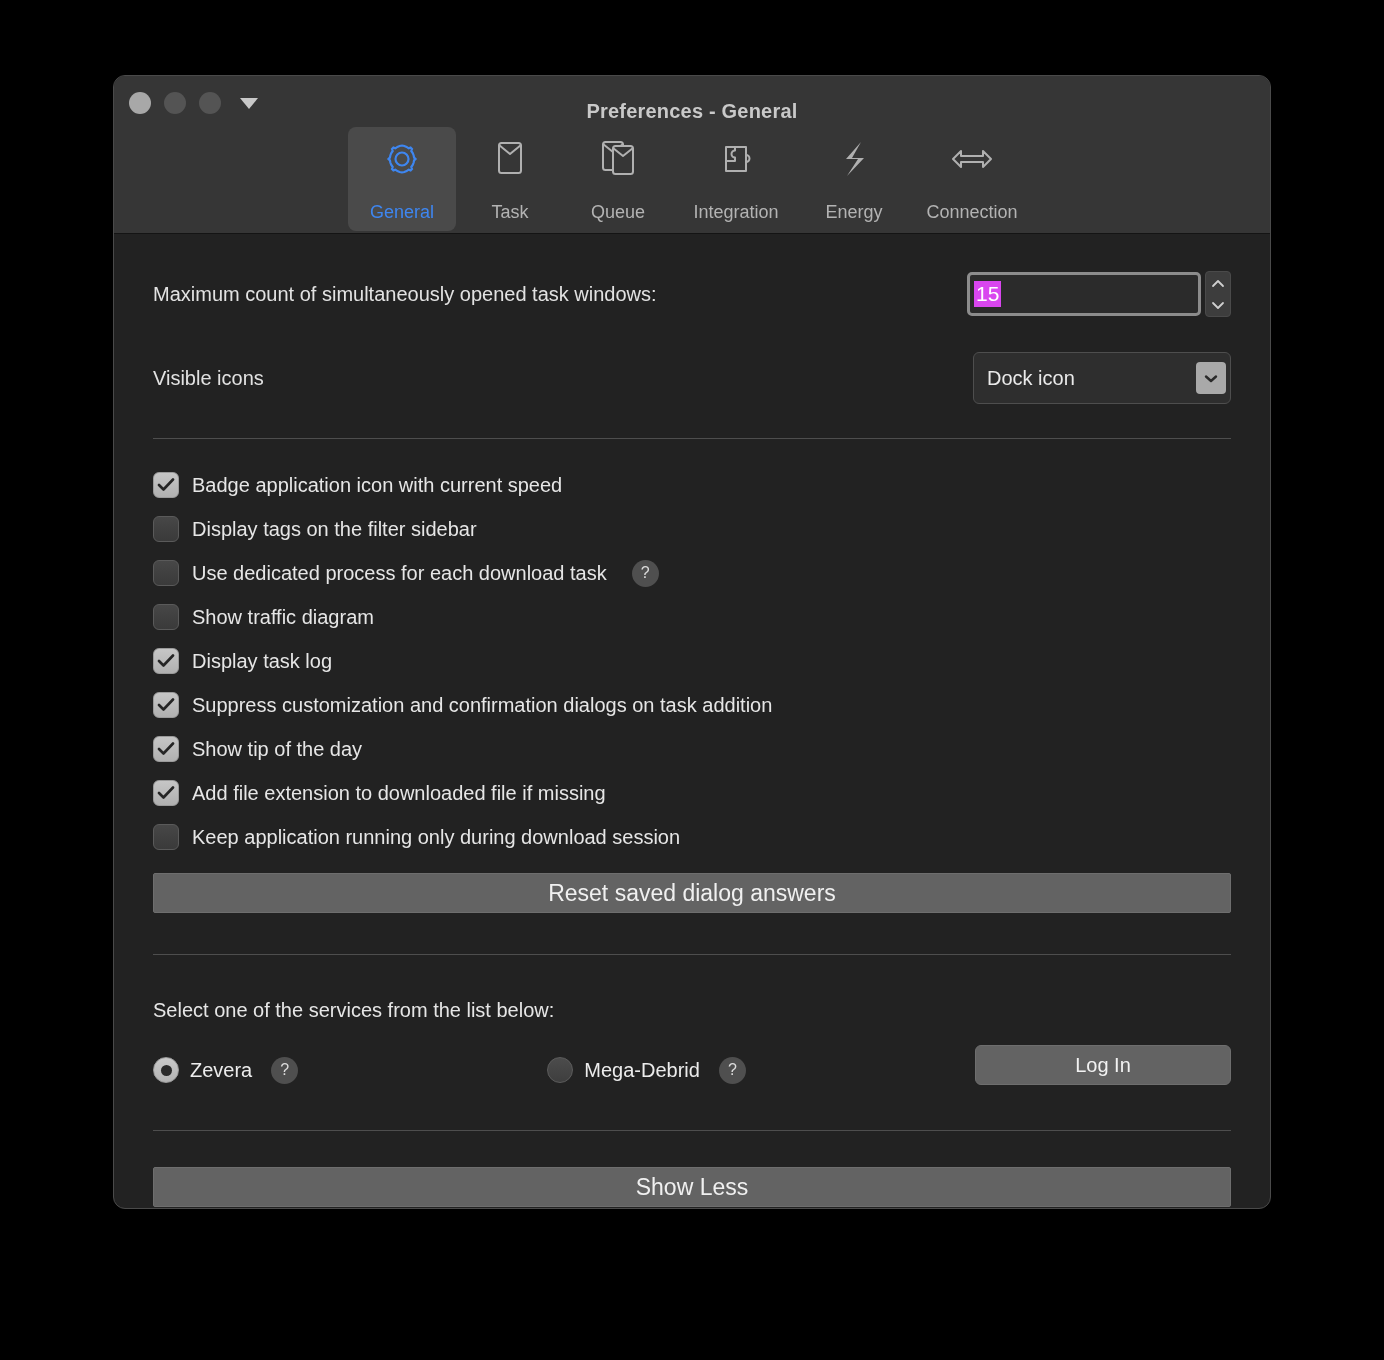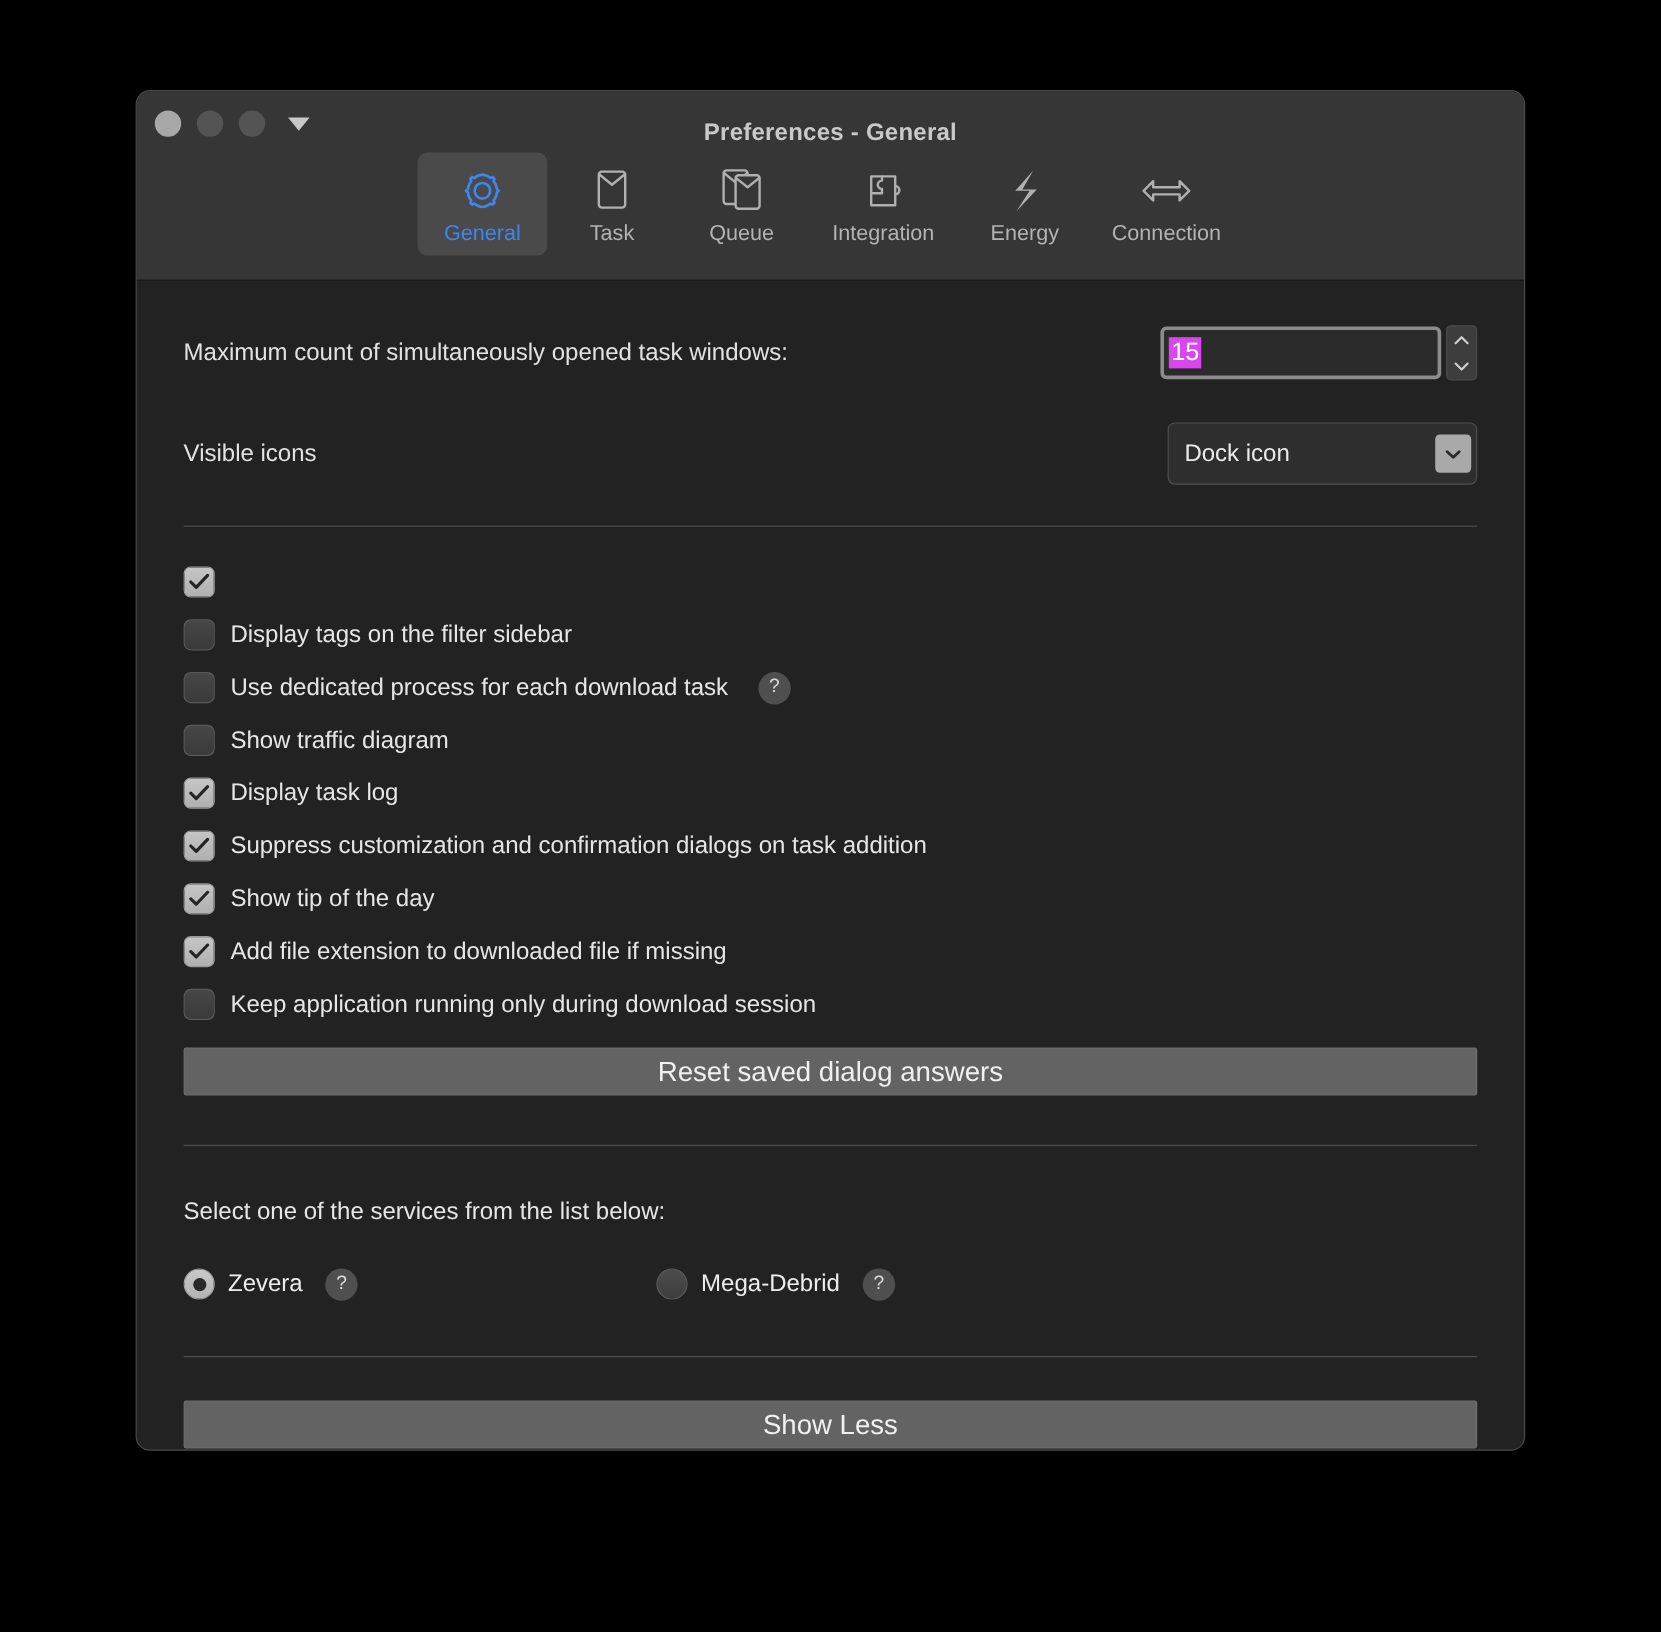--- a/index.html
+++ b/index.html
@@ -51,21 +51,21 @@
   
   .toolbar {
     position: absolute; left: 0; right: 0; top: 51px;
     display: flex; justify-content: center; align-items: flex-start;
     gap: 0px;
   }
   .tab {
     width: 108px;
     padding: 10px 4px 8px;
     border-radius: 8px;
-    display: flex; flex-direction: column; align-items: center; gap: 3px;
+    display: flex; flex-direction: column; align-items: center; gap: 21px;
     cursor: default;
   }
   .tab.wide { width: 128px; }
   .tab.selected { background: #4a4a4a; }
   .tab .ico { height: 44px; display: flex; align-items: center; justify-content: center; }
   .tab .lbl { font-size: 18px; color: #b3b3b3; white-space: nowrap; }
   .tab.selected .lbl { color: #3e86f0; }
 
   
   .content { position: relative; padding: 0 39px; }
@@ -316,20 +316,21 @@
     <div class="sep sep-1"></div>
 
     <div class="check-list">
 
       <div class="check-row">
         <span class="cbx on">
           <svg width="18" height="14" viewBox="0 0 18 14">
               <path d="M2 7 L6.5 11.5 L16 1.5" fill="none" stroke="#252525" stroke-width="2.6" stroke-linecap="round" stroke-linejoin="round"></path>
             </svg>
         </span>
+        <span class="check-label">Badge application icon with current speed</span>
       </div>
 
       <div class="check-row">
         <span class="cbx off"></span>
         <span class="check-label">Display tags on the filter sidebar</span>
       </div>
 
       <div class="check-row">
         <span class="cbx off"></span>
         <span class="check-label">Use dedicated process for each download task</span>
@@ -398,20 +399,21 @@
         <span class="radio-label">Zevera</span>
         <span class="help tight">?</span>
       </div>
 
       <div class="radio-item second">
         <span class="rad off"></span>
         <span class="radio-label">Mega-Debrid</span>
         <span class="help tight">?</span>
       </div>
 
+      <button class="btn-login">Log In</button>
     </div>
 
     <div class="sep sep-3"></div>
 
     <button class="btn-wide btn-showless">Show Less</button>
 
   </div>
 </div>
 
 </body></html>

